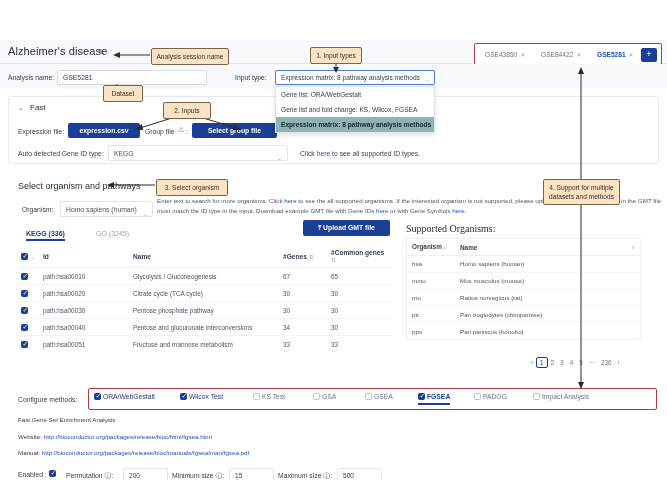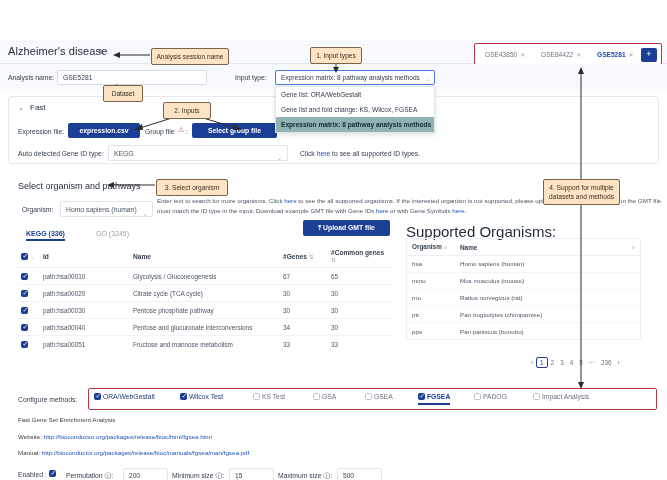--- a/index.html
+++ b/index.html
@@ -56,21 +56,21 @@
   .tbl { position:absolute; }
   .tbl th { font-size:6.6px; color:#374151; text-align:left; font-weight:bold; padding:4px 3px; border-bottom:1px solid #eceff3; }
   .tbl td { font-size:6.4px; color:#4b5563; padding:4.5px 3px; border-bottom:1px solid #f1f3f6; }
 
   .cb { display:inline-block; width:7px; height:7px; border:1px solid #b9c2cf; border-radius:1.5px; background:#fff; vertical-align:-1px; }
   .cb.on { background:#1b3f94; border-color:#1b3f94; position:relative; }
   .cb.on:after { content:"✓"; position:absolute; left:0.4px; top:-1.6px; color:#fff; font-size:6.5px; line-height:8px; }
 
   .uploadbtn { position:absolute; background:#1b3f94; color:#fff; border-radius:2px; font-size:6.8px; text-align:center; line-height:16px; font-weight:bold; }
 
-  .orgh { position:absolute; font-size:15px; color:#1f2a37; }
+  .orgh { position:absolute; font-size:10px; color:#1f2a37;font-family:Liberation Serif, serif; }
   .orgtbl { position:absolute; border:1px solid #eceff3; border-radius:2px; }
   .orgtbl th { font-size:6.4px; color:#374151; font-weight:bold; text-align:left; padding:4px 5px; border-bottom:1px solid #eceff3; }
   .orgtbl td { font-size:6.2px; color:#4b5563; padding:4.4px 5px; border-bottom:1px solid #f4f6f8; }
   .mag { color:#b6bec9; font-size:6px; }
 
   .pager { position:absolute; font-size:6.3px; color:#6b7280; }
   .pg { display:inline-block; padding:0 3px; }
   .pg.cur { border:1px solid #1b3f94; color:#1b3f94; border-radius:2px; padding:1px 3px; }
 
   

